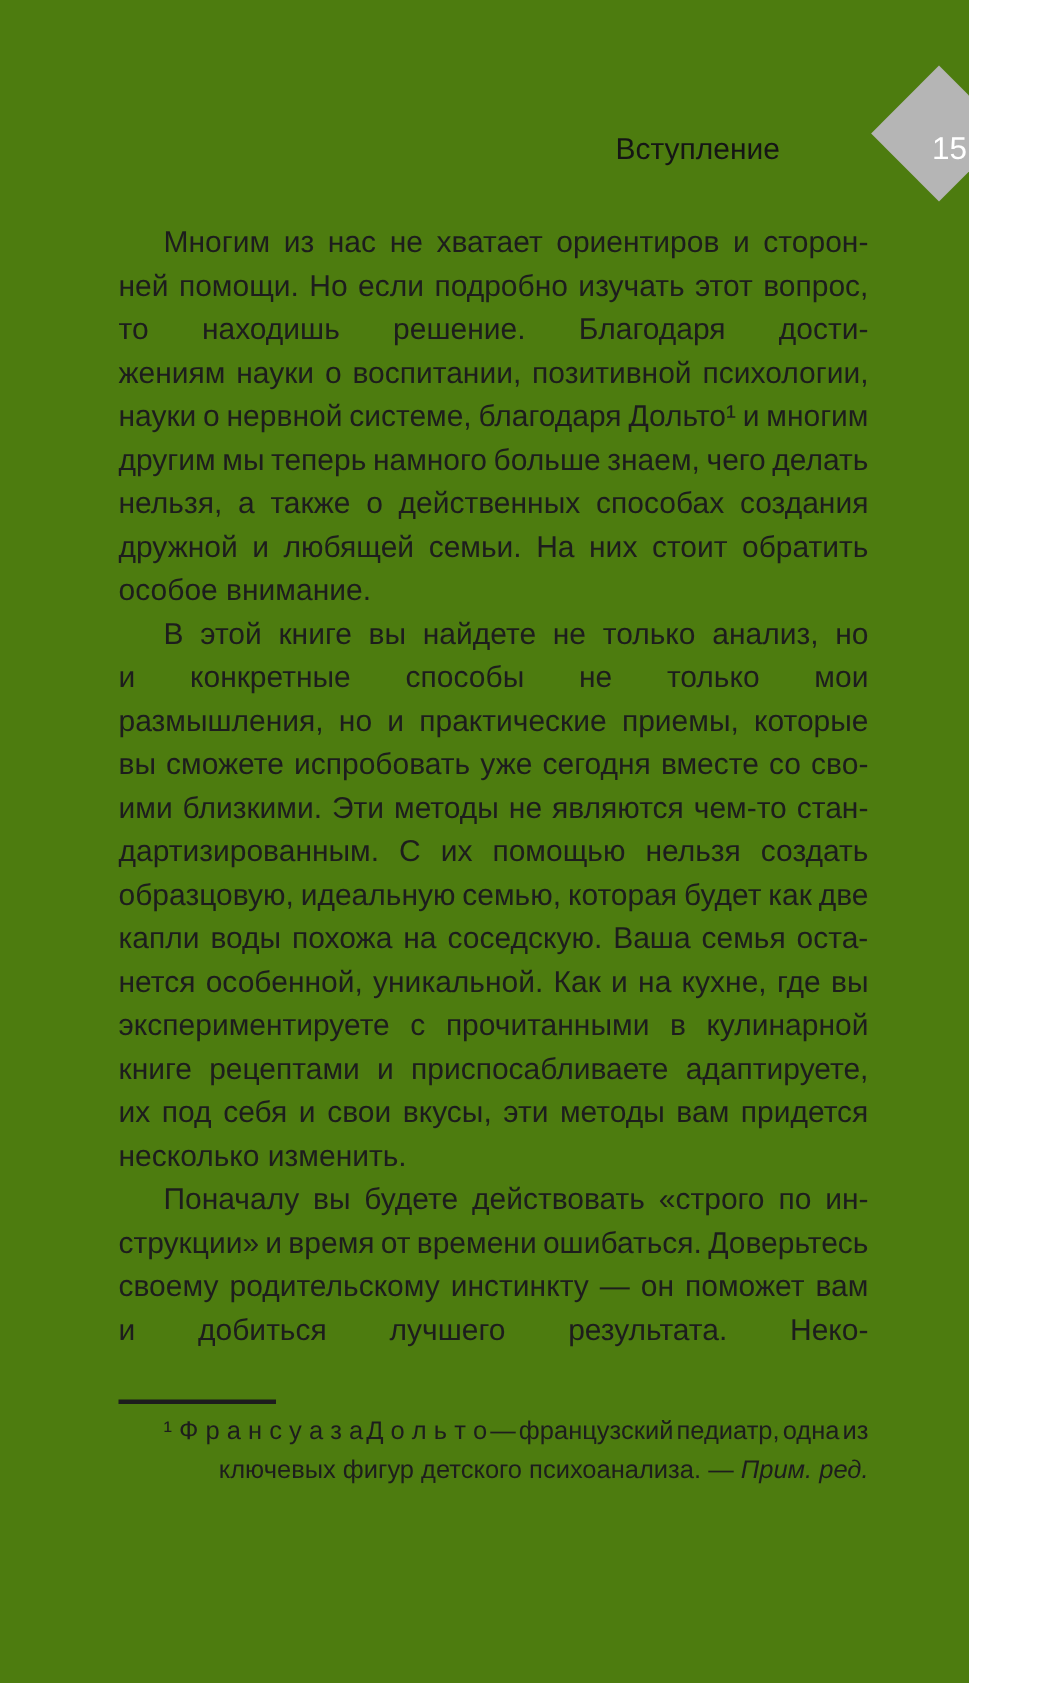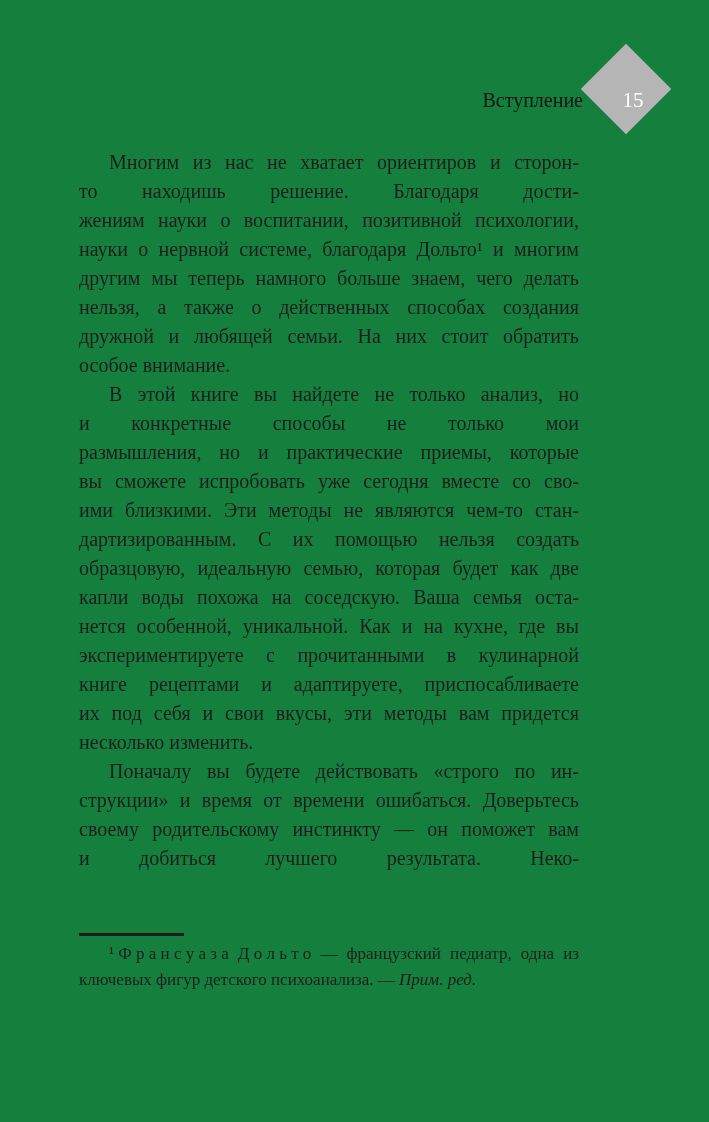--- a/index.html
+++ b/index.html
@@ -2,24 +2,24 @@
 <html><head>
 <meta charset="utf-8">
 <style>
   html, body {
     margin: 0;
     padding: 0;
     background: #ffffff;
   }
   #page {
     position: relative;
-    width: 709px;
+    width: 646px;
     height: 1122px;
-    background: #15803d;
-    font-family: Liberation Serif, serif;
+    background: #4d7c0f;
+    font-family: Liberation Sans, sans-serif;
     color: #1d1d1d;
     overflow: hidden;
   }
 
   
   .chapter-title {
     position: absolute;
     top: 88px;
     right: 126px;
     font-size: 20px;
@@ -86,20 +86,21 @@
     position: absolute;
     left: 79px;
     top: 941px;
     width: 500px;
     font-size: 17px;
   }
   .fn-line {
     height: 26px;
     line-height: 26px;
     white-space: pre;
+    text-align: right;
   }
   .fn-line.just {
     display: flex;
     justify-content: space-between;
     padding-left: 30px;
   }
   .fn-italic {
     font-style: italic;
   }
 </style>
@@ -110,40 +111,41 @@
 
   <div class="chapter-title">Вступление</div>
 
   <div class="diamond" style="background: rgb(181, 181, 181);"></div>
 
   <div class="page-number" style="color: rgb(255, 255, 255);">15</div>
 
   <div class="body-text">
       <div>
         <div class="line just indent"><span>Многим</span><span>из</span><span>нас</span><span>не</span><span>хватает</span><span>ориентиров</span><span>и</span><span>сторон-</span></div>
+        <div class="line just"><span>ней</span><span>помощи.</span><span>Но</span><span>если</span><span>подробно</span><span>изучать</span><span>этот</span><span>вопрос,</span></div>
         <div class="line just"><span>то</span><span>находишь</span><span>решение.</span><span>Благодаря</span><span>дости-</span></div>
         <div class="line just"><span>жениям</span><span>науки</span><span>о</span><span>воспитании,</span><span>позитивной</span><span>психологии,</span></div>
         <div class="line just"><span>науки</span><span>о</span><span>нервной</span><span>системе,</span><span>благодаря</span><span>Дольто¹</span><span>и</span><span>многим</span></div>
         <div class="line just"><span>другим</span><span>мы</span><span>теперь</span><span>намного</span><span>больше</span><span>знаем,</span><span>чего</span><span>делать</span></div>
         <div class="line just"><span>нельзя,</span><span>а</span><span>также</span><span>о</span><span>действенных</span><span>способах</span><span>создания</span></div>
         <div class="line just"><span>дружной</span><span>и</span><span>любящей</span><span>семьи.</span><span>На</span><span>них</span><span>стоит</span><span>обратить</span></div>
         <div class="line plain">особое внимание.</div>
       </div>
       <div>
         <div class="line just indent"><span>В</span><span>этой</span><span>книге</span><span>вы</span><span>найдете</span><span>не</span><span>только</span><span>анализ,</span><span>но</span></div>
         <div class="line just"><span>и</span><span>конкретные</span><span>способы</span><span>не</span><span>только</span><span>мои</span></div>
         <div class="line just"><span>размышления,</span><span>но</span><span>и</span><span>практические</span><span>приемы,</span><span>которые</span></div>
         <div class="line just"><span>вы</span><span>сможете</span><span>испробовать</span><span>уже</span><span>сегодня</span><span>вместе</span><span>со</span><span>сво-</span></div>
         <div class="line just"><span>ими</span><span>близкими.</span><span>Эти</span><span>методы</span><span>не</span><span>являются</span><span>чем-то</span><span>стан-</span></div>
         <div class="line just"><span>дартизированным.</span><span>С</span><span>их</span><span>помощью</span><span>нельзя</span><span>создать</span></div>
         <div class="line just"><span>образцовую,</span><span>идеальную</span><span>семью,</span><span>которая</span><span>будет</span><span>как</span><span>две</span></div>
         <div class="line just"><span>капли</span><span>воды</span><span>похожа</span><span>на</span><span>соседскую.</span><span>Ваша</span><span>семья</span><span>оста-</span></div>
         <div class="line just"><span>нется</span><span>особенной,</span><span>уникальной.</span><span>Как</span><span>и</span><span>на</span><span>кухне,</span><span>где</span><span>вы</span></div>
         <div class="line just"><span>экспериментируете</span><span>с</span><span>прочитанными</span><span>в</span><span>кулинарной</span></div>
-        <div class="line just"><span>книге</span><span>рецептами</span><span>и</span><span>адаптируете,</span><span>приспосабливаете</span></div>
+        <div class="line just"><span>книге</span><span>рецептами</span><span>и</span><span>приспосабливаете</span><span>адаптируете,</span></div>
         <div class="line just"><span>их</span><span>под</span><span>себя</span><span>и</span><span>свои</span><span>вкусы,</span><span>эти</span><span>методы</span><span>вам</span><span>придется</span></div>
         <div class="line plain">несколько изменить.</div>
       </div>
       <div>
         <div class="line just indent"><span>Поначалу</span><span>вы</span><span>будете</span><span>действовать</span><span>«строго</span><span>по</span><span>ин-</span></div>
         <div class="line just"><span>струкции»</span><span>и</span><span>время</span><span>от</span><span>времени</span><span>ошибаться.</span><span>Доверьтесь</span></div>
         <div class="line just"><span>своему</span><span>родительскому</span><span>инстинкту</span><span>—</span><span>он</span><span>поможет</span><span>вам</span></div>
         <div class="line just"><span>и</span><span>добиться</span><span>лучшего</span><span>результата.</span><span>Неко-</span></div>
       </div>
     </div>

